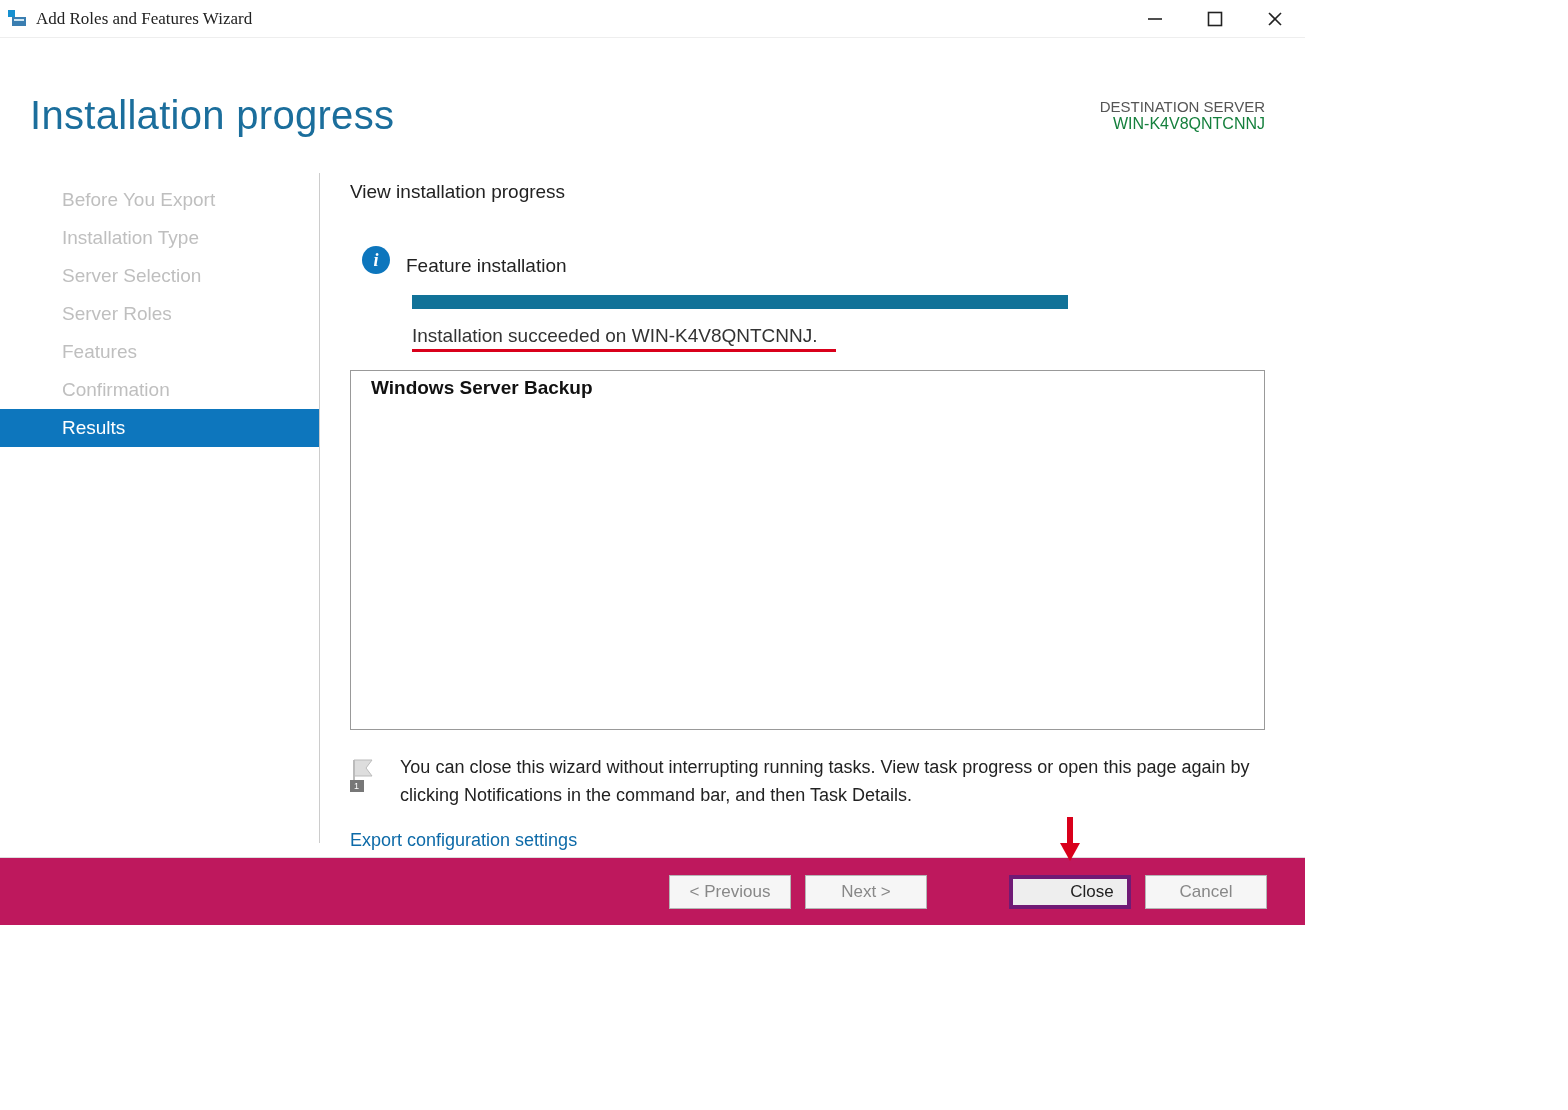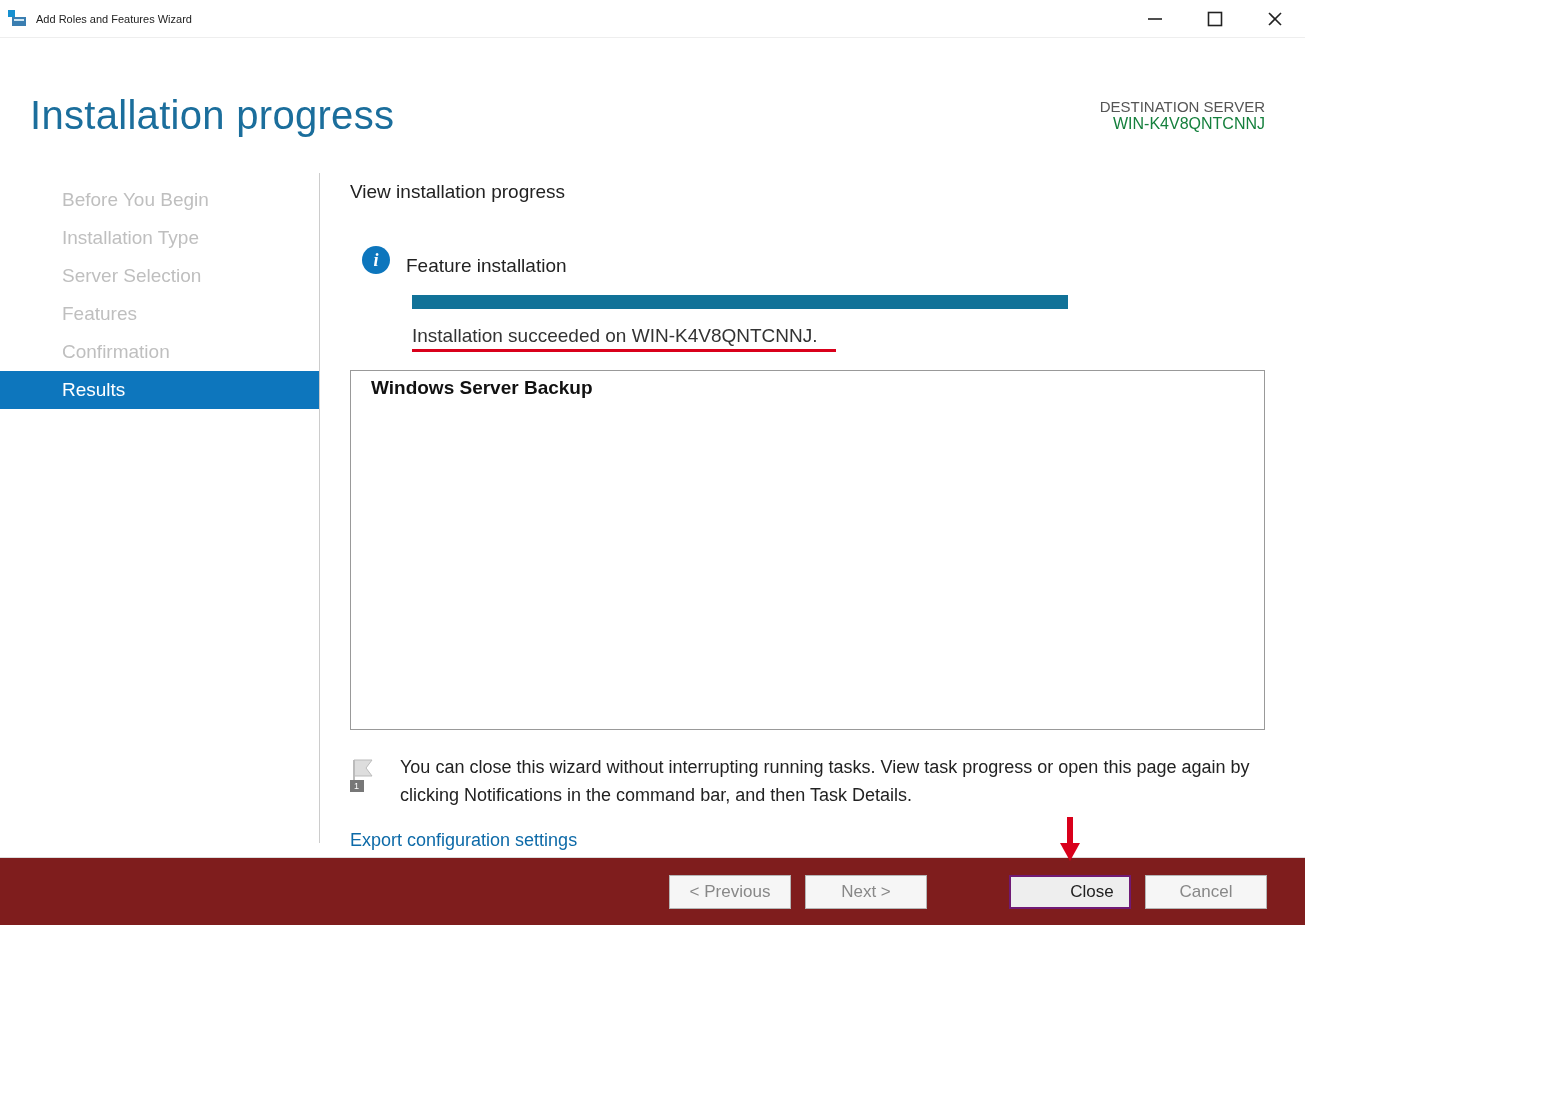--- a/index.html
+++ b/index.html
@@ -18,23 +18,24 @@
       align-items: center;
       padding: 0 0 0 6px;
       border-bottom: 1px solid #eee;
     }
     .title-bar .app-icon {
       width: 22px; height: 22px;
       margin-right: 8px;
       display: flex; align-items: center; justify-content: center;
     }
     .title-bar .title-text {
-      font-size: 11px;
+      font-size: 17px;
       color: #222;
       flex: 1;
+      font-family: Liberation Serif, serif;
     }
     .window-controls {
       display: flex;
       height: 100%;
     }
     .window-controls .ctrl {
       width: 60px;
       display: flex;
       align-items: center;
       justify-content: center;
@@ -166,42 +167,42 @@
       font-size: 18px;
       color: #0d6aa8;
       cursor: pointer;
     }
     
     .footer {
       position: absolute;
       left: 0; right: 0; bottom: 0;
       height: 68px;
       border-top: 1px solid #ddd;
-      background: #7f1d1d;
+      background: #be185d;
       display: flex;
       justify-content: flex-end;
       align-items: center;
       padding-right: 38px;
       gap: 14px;
     }
     .footer .gap { width: 54px; }
     .btn {
       width: 122px;
       height: 34px;
       border: 1px solid #b5b5b5;
       background: #f6f6f6;
       color: #888;
       font-size: 17px;
       display: flex;
       align-items: center;
       justify-content: center;
     }
     .btn.enabled {
       color: #222;
-      border: 2px solid #701a75;
+      border: 4px solid #701a75;
       background: #eee;
       padding-left: 44px;
     }
     
     .arrow {
       position: absolute;
       left: 1056px;
       bottom: 62px;
       width: 28px;
       height: 48px;
@@ -243,23 +244,24 @@
 <div class="header">
   <h1 class="page-title">Installation progress</h1>
   <div class="dest-block">
     <div class="dest-label">DESTINATION SERVER</div>
     <div class="dest-name">WIN-K4V8QNTCNNJ</div>
   </div>
 </div>
 
 <div class="main">
   <div class="sidebar">
-    <div class="sidebar-item">Before You Begin</div>
+    <div class="sidebar-item">Before You Export</div>
     <div class="sidebar-item">Installation Type</div>
     <div class="sidebar-item">Server Selection</div>
+    <div class="sidebar-item">Server Roles</div>
     <div class="sidebar-item">Features</div>
     <div class="sidebar-item">Confirmation</div>
     <div class="sidebar-item active">Results</div>
   </div>
 
   <div class="content">
     <div class="view-heading">View installation progress</div>
 
     <div class="status-row">
       <div class="info-icon">i</div>

